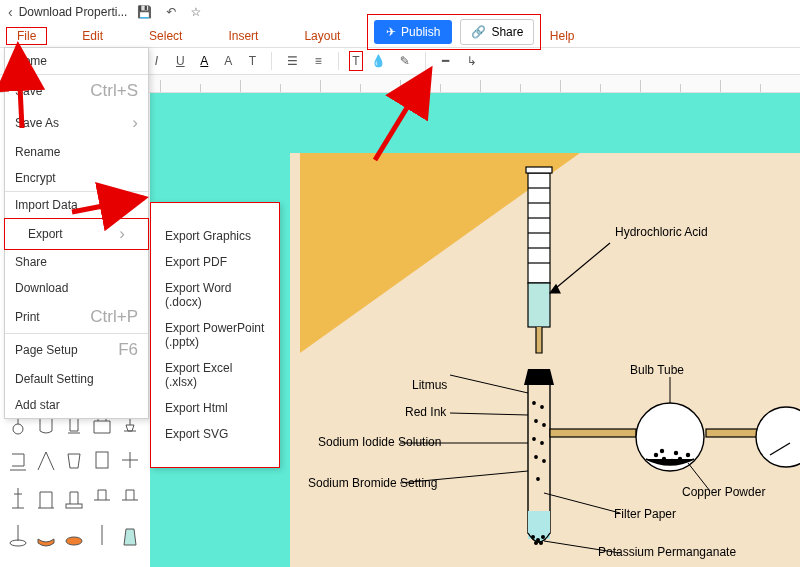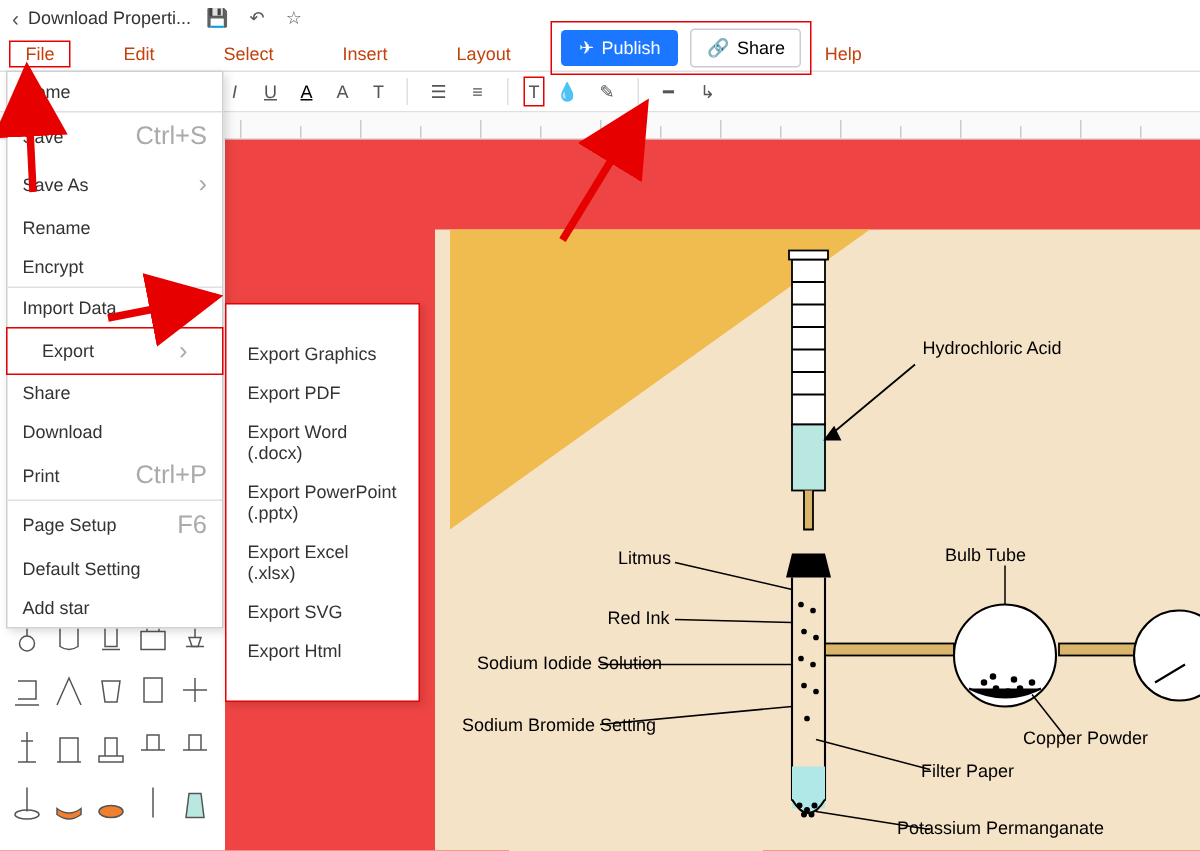--- a/index.html
+++ b/index.html
@@ -43,21 +43,21 @@
 
 
 .export-menu { position: absolute; left: 150px; top: 174px; width: 130px; background: #fff; border: 1.5px solid #e60000; box-shadow: 2px 2px 6px rgba(0,0,0,.15); font-size: 12px; color: #333; z-index: 20; padding: 20px 0; margin-top: 28px; }
 .export-menu .mi { padding: 6px 14px; }
 
 
 .palette { position: absolute; left: 4px; top: 332px; width: 142px; height: 230px; border-top: 1px solid #ddd; display: grid; grid-template-columns: repeat(5, 1fr); gap: 2px; padding: 4px 2px; }
 .palette .sh { width: 24px; height: 24px; display:flex; align-items:center; justify-content:center; }
 
 
-.canvas { position: absolute; left: 150px; top: 93px; right: 0; bottom: 0; background: #ef4444; overflow: hidden; }
+.canvas { position: absolute; left: 150px; top: 93px; right: 0; bottom: 0; background: #5eead4; overflow: hidden; }
 .canvas-inner { position:absolute; left:140px; top:60px; right:0; bottom:0; background:#f5e3c8; }
 .tri { position:absolute; left:150px; top:60px; width:0; height:0; border-left:0 solid transparent; border-right:280px solid transparent; border-top:200px solid #f1bc4f;}
 
 
 .label { position: absolute; font-size: 12px; color: #000; white-space: nowrap; }
 
 
 .arrow { position: absolute; z-index: 30; }
 
 svg { overflow: visible; }
@@ -194,22 +194,22 @@
       <span>Add star</span>
     </div>
 </div>
 
 <div class="export-menu">
   <div class="mi">Export Graphics</div>
   <div class="mi">Export PDF</div>
   <div class="mi">Export Word (.docx)</div>
   <div class="mi">Export PowerPoint (.pptx)</div>
   <div class="mi">Export Excel (.xlsx)</div>
+  <div class="mi">Export Html</div>
   <div class="mi">Export SVG</div>
-  <div class="mi">Export Html</div>
 </div>
 
 <div class="palette">
   <div class="sh">
       <svg width="20" height="24">
         <path d="M10 2 L6 8 L6 20 Q10 26 14 20 L14 8 Z" fill="none" stroke="#555"></path>
       </svg>
     </div>
   <div class="sh">
       <svg width="20" height="24">
@@ -442,21 +442,21 @@
 
     <g stroke="#000" stroke-width="1">
       <line x1="520" y1="310" x2="520" y2="284"></line>
       <line x1="538" y1="370" x2="560" y2="398"></line>
       <line x1="394" y1="400" x2="470" y2="420"></line>
       <line x1="394" y1="448" x2="470" y2="460"></line>
     </g>
   </svg>
 
   <div class="label" style="left:465px;top:132px">Hydrochloric Acid</div>
-  <div class="label" style="left:262px;top:272px">Litmus</div>
+  <div class="label" style="left:262px;top:285px">Litmus</div>
   <div class="label" style="left:255px;top:312px">Red Ink</div>
   <div class="label" style="left:168px;top:342px">Sodium Iodide Solution</div>
   <div class="label" style="left:158px;top:383px">Sodium Bromide Setting</div>
   <div class="label" style="left:480px;top:270px">Bulb Tube</div>
   <div class="label" style="left:532px;top:392px">Copper Powder</div>
   <div class="label" style="left:464px;top:414px">Filter Paper</div>
   <div class="label" style="left:448px;top:452px">Potassium Permanganate</div>
 </div>
 
 <svg class="arrow" style="left:0;top:0" width="800" height="567">

